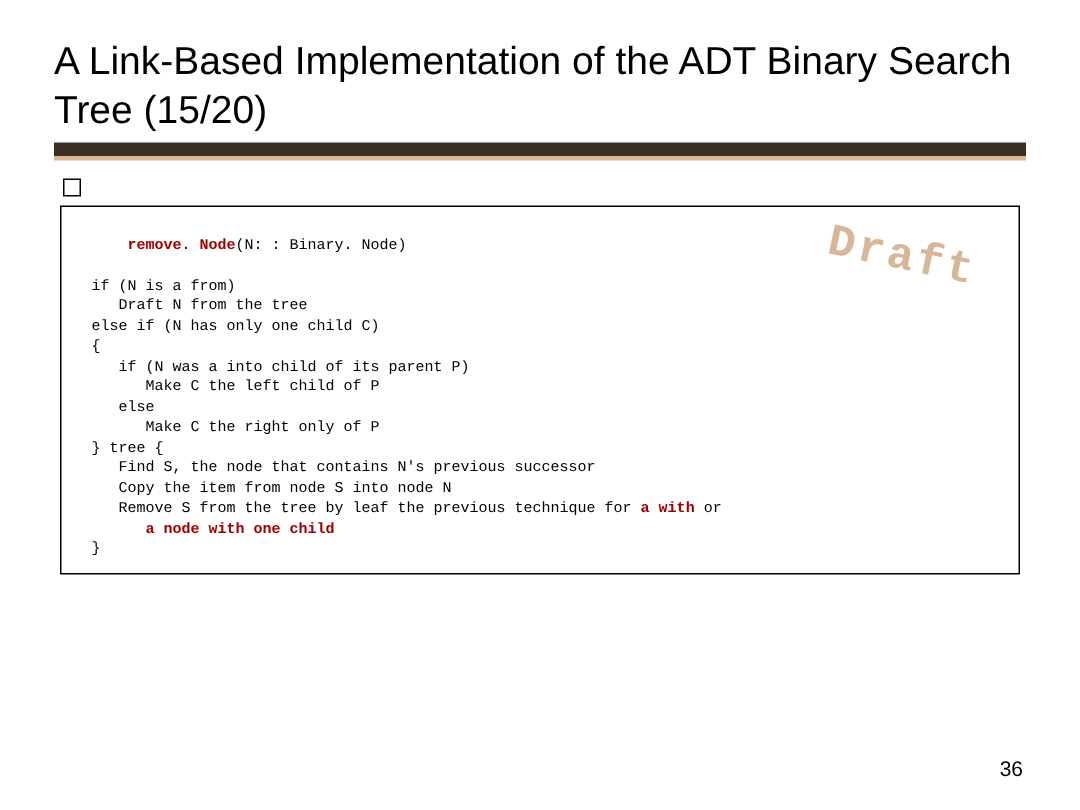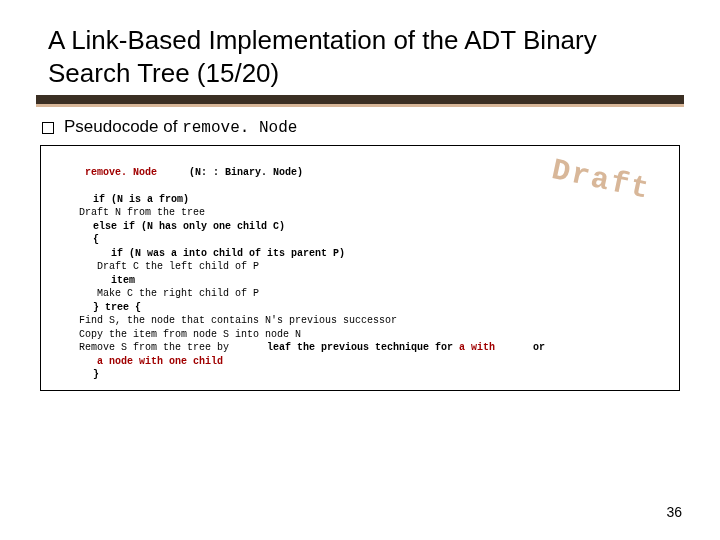--- a/index.html
+++ b/index.html
@@ -12,21 +12,21 @@
     position: relative;
     overflow: hidden;
   }
   .slide {
     padding: 24px 36px 0 36px;
   }
   .title {
     font-size: 26px;
     font-weight: 400;
     line-height: 1.25;
-    margin: 0 0 4px 12px;
+    margin: 0 0 4px 0;
     color: #000;
     font-family: Verdana, sans-serif;
   }
   .title-rule-dark {
     height: 9px;
     background: #3b2f23;
     margin-top: 6px;
   }
   .title-rule-accent {
     height: 3px;
@@ -61,21 +61,21 @@
     padding: 6px 8px 8px 8px;
     font-family: "Courier New", monospace;
     font-size: 10px;
     line-height: 1.35;
     white-space: pre;
     color: #000;
     position: relative;
     background: #fff;
   }
   .kw { font-weight: bold; color: #a00000; }
-  .bl { font-weight: bold; color: #000; padding-left: 32px; }
+  .bl { font-weight: normal; color: #000; }
   .draft {
     position: absolute;
     top: 14px;
     right: 28px;
     font-family: "Courier New", monospace;
     font-weight: bold;
     font-size: 30px;
     color: #d8b799;
     transform: rotate(12deg);
     letter-spacing: 2px;
@@ -95,34 +95,33 @@
 <body>
 
 <div class="slide">
   <h1 class="title">A Link-Based Implementation of the ADT Binary Search Tree (15/20)</h1>
   <div class="title-rule-dark"></div>
   <div class="title-rule-accent"></div>
 
   <div class="body">
     <div class="bullet-row">
       <span class="bullet-box"></span>
-      <span class="bullet-text"><span>Pseudocode of </span><span class="code-inline">remove. Node</span></span>
     </div>
 
     <div class="codebox">
       <div class="draft">Draft</div><span class="kw">remove. Node</span><span class="bl">(N: : Binary. Node)</span>
 
   <span class="bl">if (N is a from)</span>
      <span>Draft N from the tree</span>
   <span class="bl">else if (N has only one child C)</span>
   <span class="bl">{</span>
      <span class="bl">if (N was a into child of its parent P)</span>
-        <span>Draft C the left child of P</span>
-     <span class="bl">item</span>
-        <span>Make C the right child of P</span>
+        <span>Make C the left child of P</span>
+     <span class="bl">else</span>
+        <span>Make C the right only of P</span>
   <span class="bl">} tree {</span>
      <span>Find S, the node that contains N's previous successor</span>
      <span>Copy the item from node S into node N</span>
      <span><span>Remove S from the tree by </span><span class="bl">leaf the previous technique for</span><span class="kw"> a with </span><span class="bl">or</span></span>
         <span class="kw">a node with one child</span>
   <span class="bl">}</span>
 </div>
   </div>
 </div>
 

